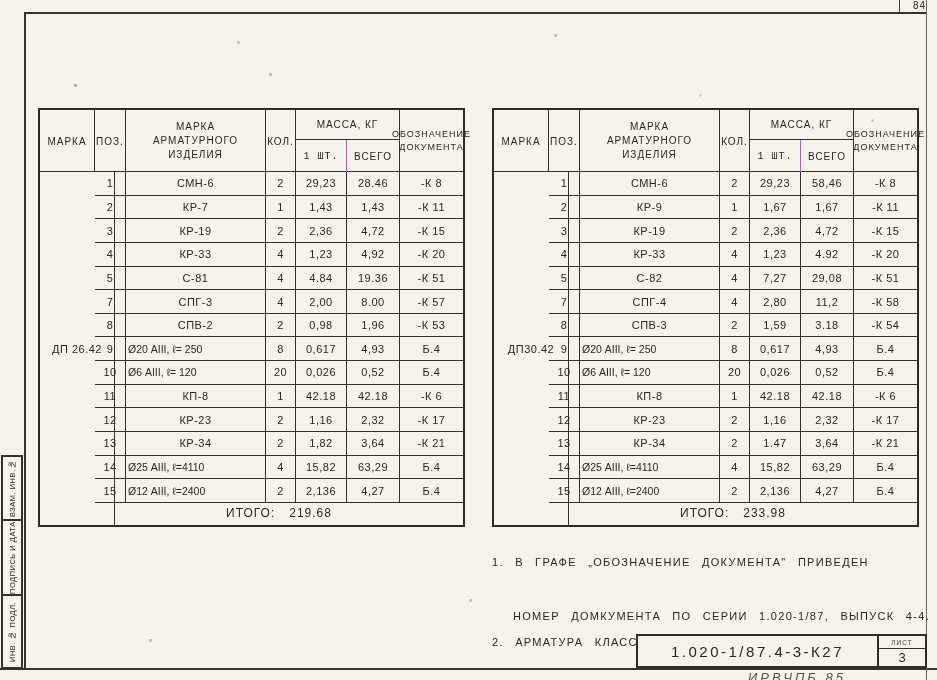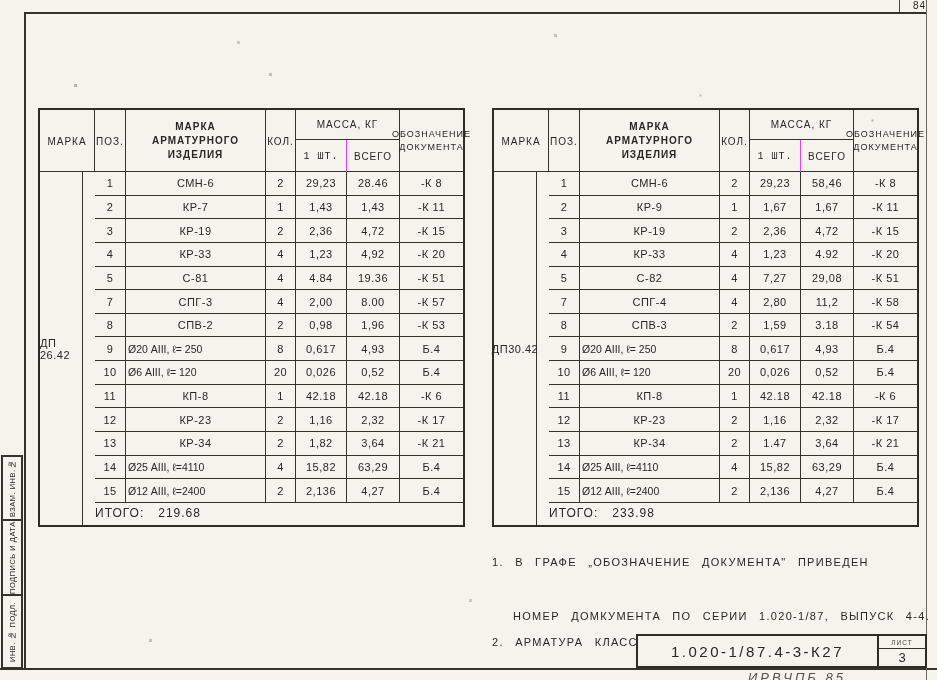--- a/index.html
+++ b/index.html
@@ -45,49 +45,49 @@
     position:absolute; left:0; top:0; right:0; height:62px;
     display:grid;
     grid-template-columns:55px 31px 140px 30px 51px 53px 63px;
     grid-template-rows:30px 32px;
     border-bottom:1px solid #35322b;
     font-size:10px; letter-spacing:1px;
   }
   .thead > div { display:flex; align-items:center; justify-content:center; text-align:center; }
   .h-marka { grid-column:1; grid-row:1/3; border-right:1px solid #35322b; }
   .h-poz   { grid-column:2; grid-row:1/3; border-right:1px solid #35322b; }
-  .h-item  { grid-column:3; grid-row:1/3; border-right:1px solid #35322b; padding:0 6px; line-height:14px;font-weight:bold; }
+  .h-item  { grid-column:3; grid-row:1/3; border-right:1px solid #35322b; padding:0 6px; line-height:14px; }
   .h-qty   { grid-column:4; grid-row:1/3; border-right:1px solid #35322b; }
   .h-massa { grid-column:5/7; grid-row:1; border-right:1px solid #35322b; border-bottom:1px solid #35322b; }
   .h-one   { grid-column:5; grid-row:2; border-right:1px solid #d946ef;font-family:Liberation Mono, monospace; }
   .h-total { grid-column:6; grid-row:2; border-right:1px solid #35322b; }
   .h-doc   { grid-column:7; grid-row:1/3; font-size:9px; line-height:13px; padding:0 2px; }
 
   .marka-cell {
-    position:absolute; left:0; top:62px; width:43px; bottom:0;
+    position:absolute; left:0; top:62px; width:75px; bottom:0;
     border-right:1px solid #35322b;
     display:flex; align-items:center; justify-content:center;
     font-size:11px; letter-spacing:0.5px;
   }
   .tbody {
     position:absolute; left:55px; top:62px; width:368px; height:331px;
     display:flex; flex-direction:column;
   }
   .trow {
     flex:1; display:grid;
     grid-template-columns:31px 140px 30px 51px 53px 63px;
     border-bottom:1px solid #35322b;
     font-size:11px;
   }
   .trow > div { display:flex; align-items:center; justify-content:center; letter-spacing:0.5px; white-space:nowrap; }
   .trow > div:not(:last-child) { border-right:1px solid #35322b; }
   .trow .ta-left { justify-content:flex-start; padding-left:2px; letter-spacing:0; font-size:10.5px;text-align:right; }
   .tfoot {
     position:absolute; left:55px; bottom:0; width:368px; height:25px;
-    display:flex; align-items:center; justify-content:flex-start; gap:14px;
+    display:flex; align-items:center; justify-content:center; gap:14px;
     font-size:12px; letter-spacing:1px;
   }
 
   
   .notes {
     left:492px; top:549px; width:440px;
     font-size:11px; letter-spacing:1.3px; word-spacing:7px; line-height:26px;
     white-space:nowrap;
   }
   .notes .indent { padding-left:21px;margin-top:28px; }

